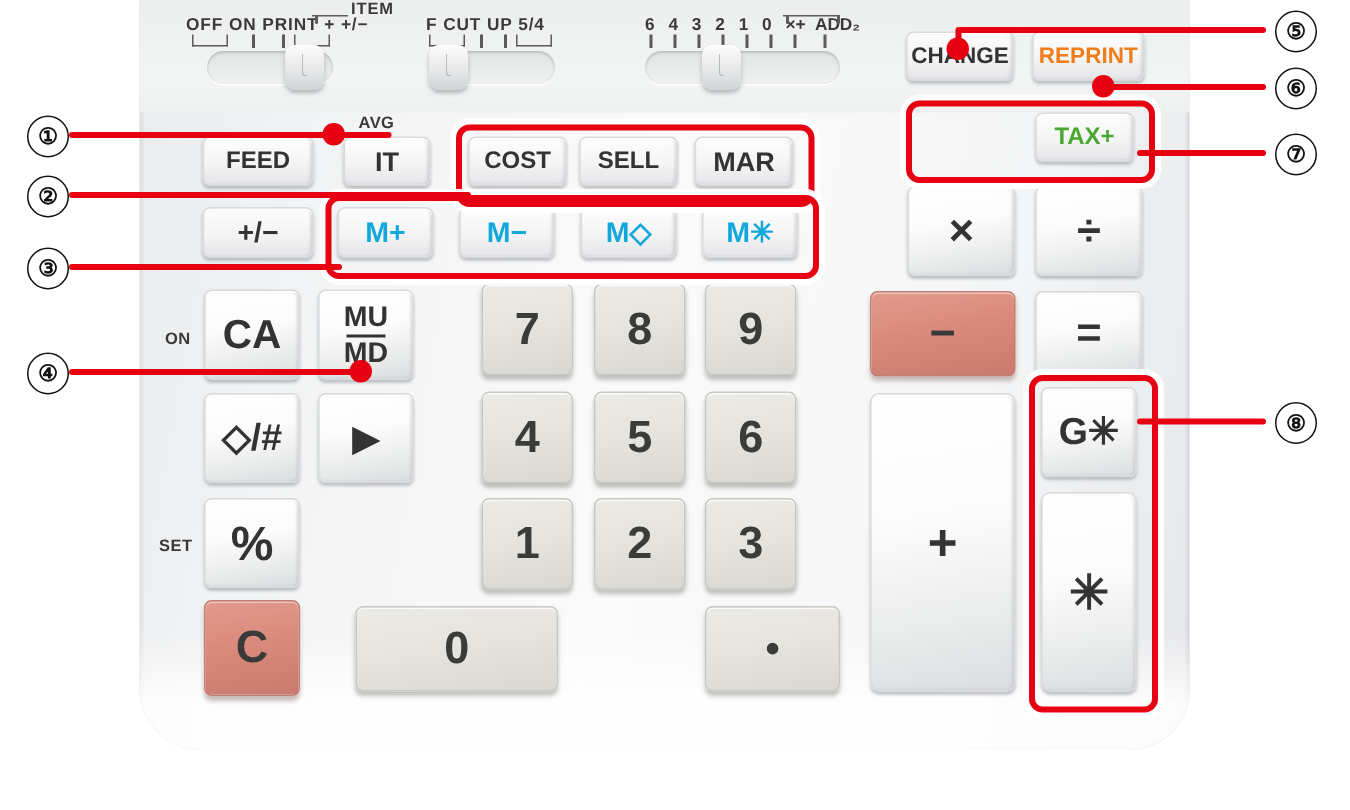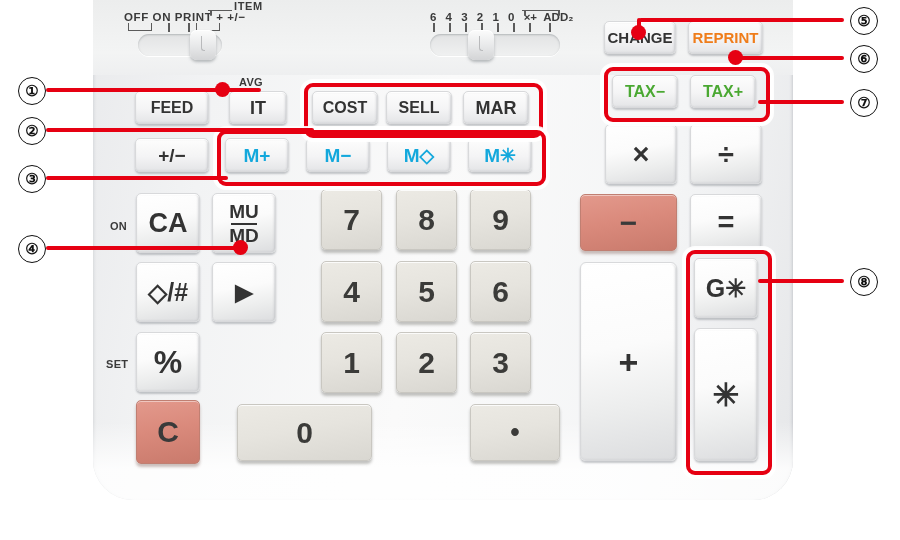--- a/index.html
+++ b/index.html
@@ -121,20 +121,34 @@
     <div class="sw-ticks" style="width:120px;">
       <div class="brk" style="left:4px;width:22px;"></div>
       <div class="tick" style="left:44px;"></div>
       <div class="tick" style="left:64px;"></div>
       <div class="brk" style="left:72px;width:22px;"></div>
     </div>
     <div class="sw-track" style="left:14px;width:84px;"></div>
     <div class="sw-knob" style="left:66px;"></div>
   </div>
 
+  <div class="switch" style="left:284px;top:8px;width:120px;height:55px;">
+    <div class="sw-scale" style="left:0;top:3px;"><span>F</span>
+      <span>CUT</span>
+      <span>UP</span>
+      <span>5/4</span></div>
+    <div class="sw-ticks" style="width:100px;">
+      <div class="brk" style="left:2px;width:22px;"></div>
+      <div class="tick" style="left:36px;"></div>
+      <div class="tick" style="left:52px;"></div>
+      <div class="brk" style="left:60px;width:22px;"></div>
+    </div>
+    <div class="sw-track" style="left:4px;width:82px;"></div>
+    <div class="sw-knob" style="left:2px;"></div>
+  </div>
 
   <div class="switch" style="left:430px;top:8px;width:190px;height:55px;">
     <div class="sw-scale" style="left:0;top:3px;letter-spacing:3px;"><span>6</span>
       <span>4</span>
       <span>3</span>
       <span>2</span>
       <span>1</span>
       <span>0</span>
       <span style="letter-spacing:0">×+</span>
       <span style="letter-spacing:0">ADD₂</span></div>
@@ -151,21 +165,20 @@
       <div class="tick" style="left:99px;"></div>
       <div class="tick" style="left:119px;"></div>
     </div>
     <div class="sw-track" style="left:0px;width:130px;"></div>
     <div class="sw-knob" style="left:38px;"></div>
   </div>
 
   <div class="key flat" style="left:604px;top:21px;width:70px;height:31px;font-size:15px;">CHANGE</div>
   <div class="key flat k-orange" style="left:688px;top:21px;width:73px;height:31px;font-size:15px;">REPRINT</div>
 
-  <div class="key flat k-green" style="left:612px;top:75px;width:64px;height:31px;font-size:16px;">TAX−</div>
   <div class="key flat" style="left:135px;top:91px;width:72px;height:31px;font-size:16px;">FEED</div>
 
   <div class="key flat k-green" style="left:690px;top:75px;width:64px;height:31px;font-size:16px;">TAX+</div>
   <div class="sub" style="left:239px;top:76px;">AVG</div>
   <div class="key flat" style="left:229px;top:91px;width:56px;height:31px;font-size:18px;">IT</div>
 
   <div class="key flat" style="left:312px;top:91px;width:64px;height:31px;font-size:16px;">COST</div>
   <div class="key flat" style="left:386px;top:91px;width:64px;height:31px;font-size:16px;">SELL</div>
   <div class="key flat" style="left:463px;top:91px;width:64px;height:31px;font-size:18px;">MAR</div>
 

